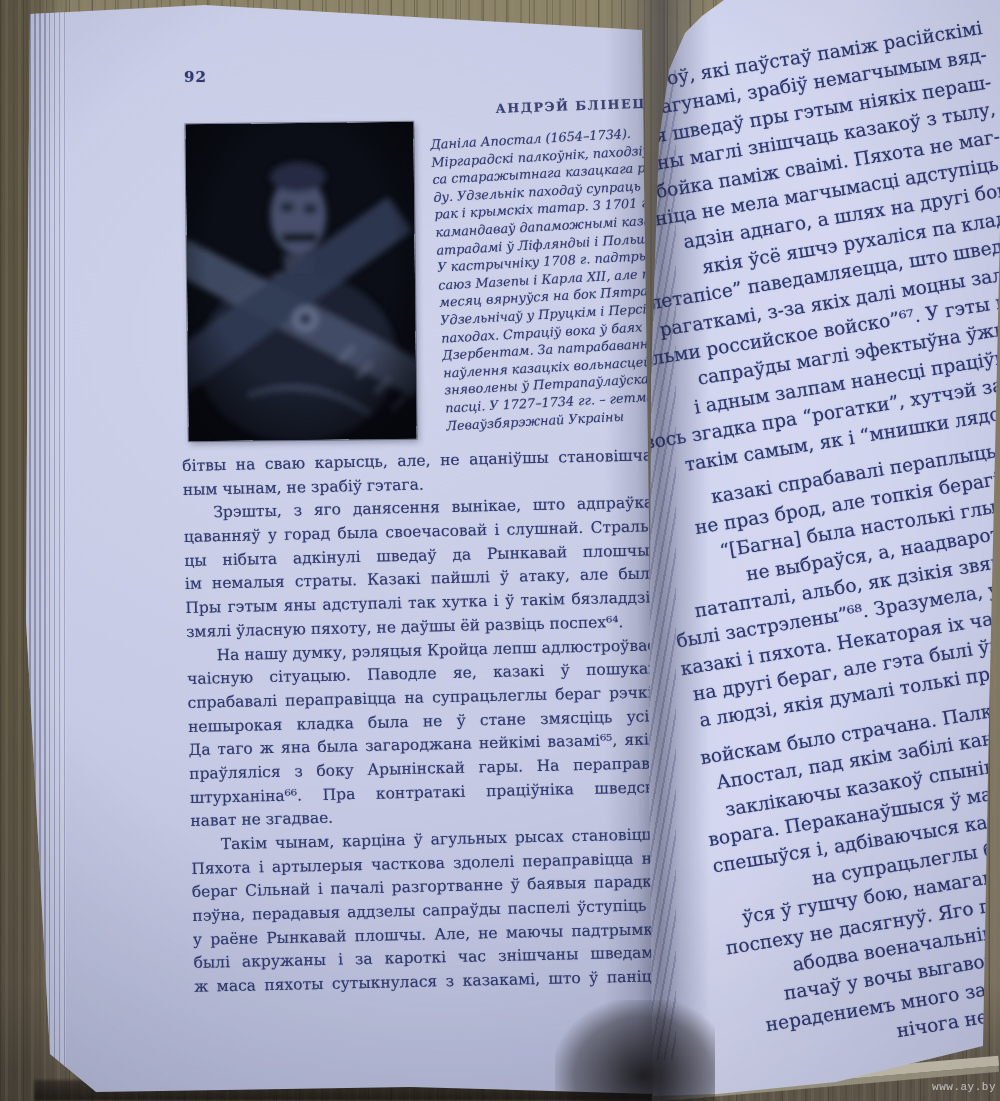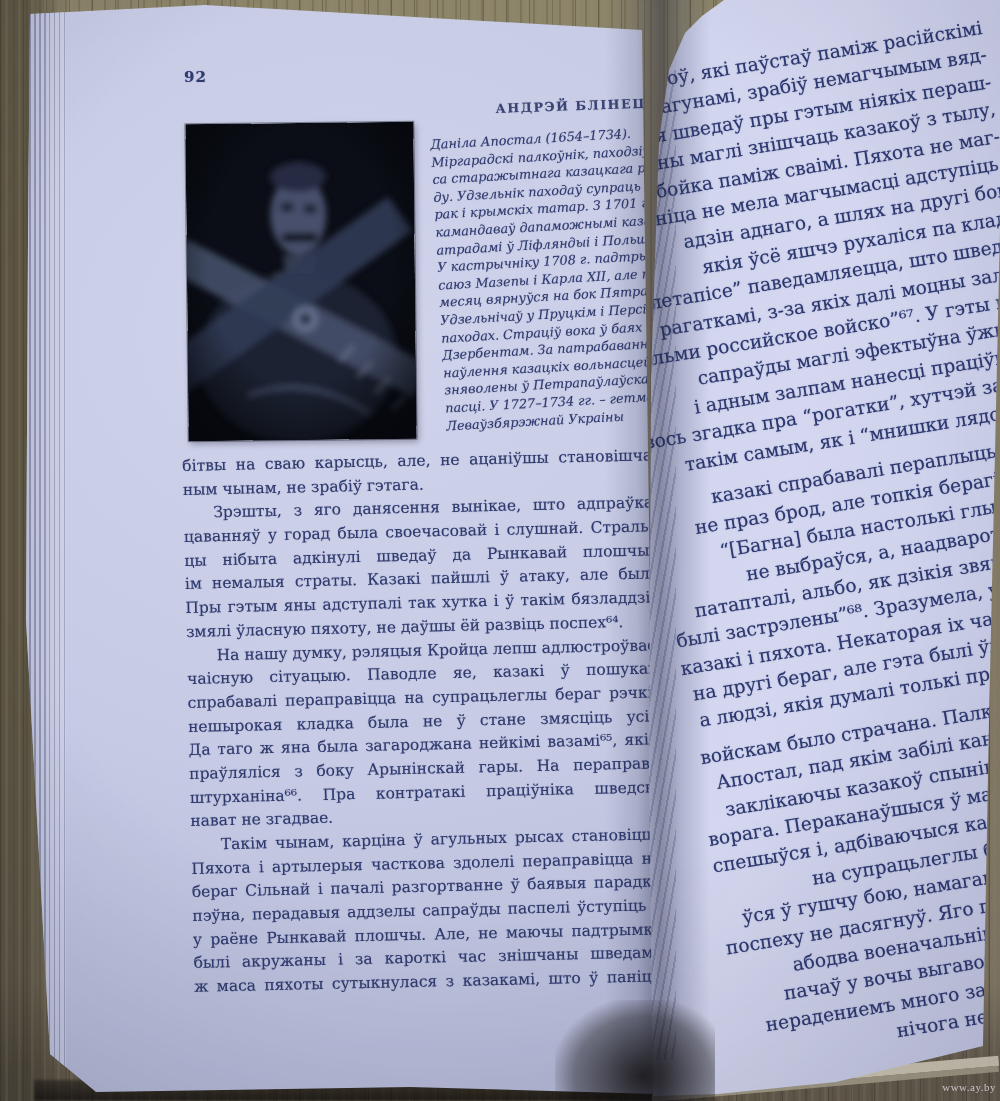--- a/index.html
+++ b/index.html
@@ -60,21 +60,21 @@
   .rl.pstart{margin-top:9px;}
   .runfrag{position:absolute;left:652px;top:56px;font-size:10px;font-style:italic;opacity:.45;
     transform:rotate(-50deg);color:#2f3a6e;}
   
   .gutter{position:absolute;left:606px;top:0;width:104px;height:1101px;
     background:linear-gradient(90deg, rgba(0,0,0,0) 0%, rgba(42,46,76,.16) 30%, rgba(28,30,56,.42) 52%, rgba(50,56,92,.22) 72%, rgba(0,0,0,0) 100%);}
   .spine-shadow{position:absolute;left:555px;top:1000px;width:160px;height:101px;
     background:radial-gradient(ellipse at 55% 75%, rgba(12,10,8,.85) 0%, rgba(12,10,8,.4) 55%, rgba(0,0,0,0) 75%);}
   .vignette{position:absolute;inset:0;pointer-events:none;
     background:radial-gradient(circle at 45% 40%, rgba(0,0,0,0) 55%, rgba(28,28,55,.16) 100%);}
-  .watermark{position:absolute;right:4px;bottom:8px;font-family:Liberation Serif, serif;
+  .watermark{position:absolute;right:4px;bottom:8px;font-family:Liberation Mono, monospace;
     font-size:11px;color:rgba(235,235,245,.72);letter-spacing:.5px;}
 </style>
 </head>
 <body>
 
 <div class="scene">
   <div class="wood"></div>
   <div class="shadow-strip"></div>
   <div class="edge1"></div>
   <div class="edge2"></div>

